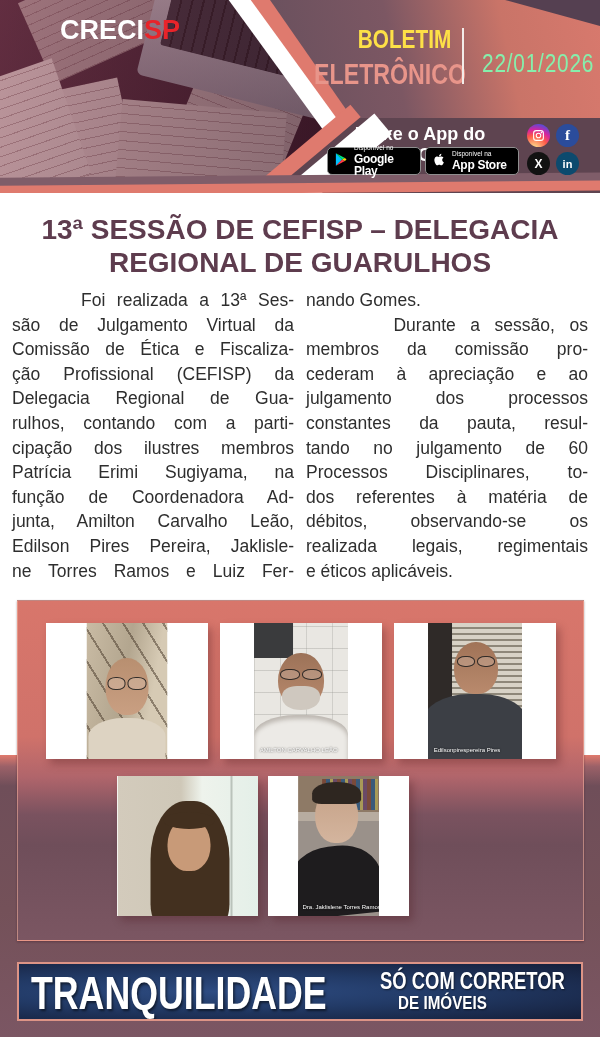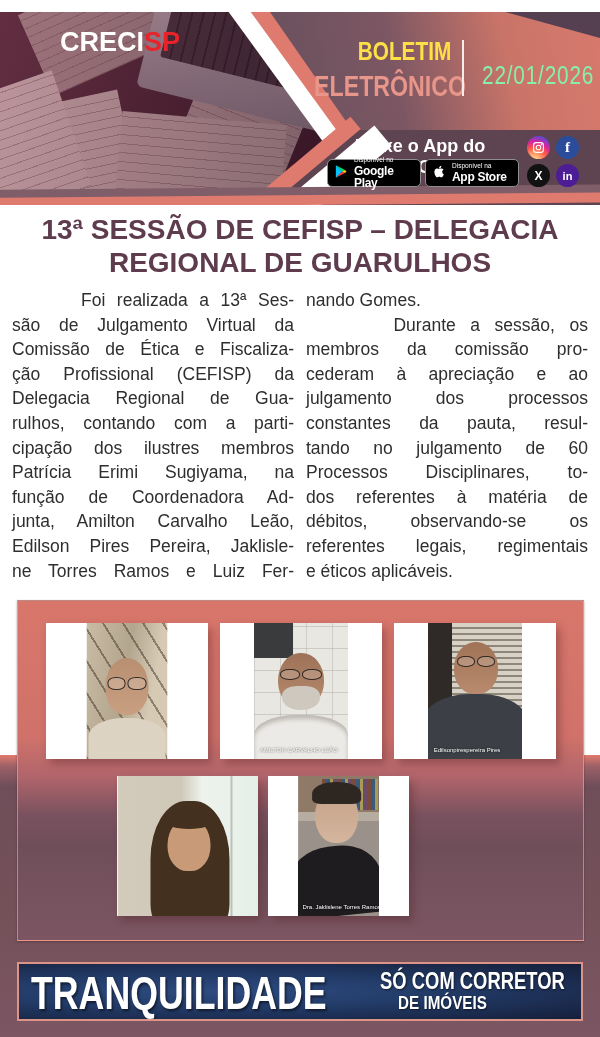--- a/index.html
+++ b/index.html
@@ -1,20 +1,20 @@
 <!DOCTYPE html>
 <html><head>
 <meta charset="utf-8">
 <style>
   * { margin:0; padding:0; box-sizing:border-box; }
   body { background:#888; font-family:"Liberation Sans", sans-serif; }
   .page { position:relative; width:600px; height:1037px; background:#ffffff; margin:0 auto; overflow:hidden; }
 
   
-  .header { position:absolute; left:0; top:12px; width:600px; height:193px; background:#241019; overflow:hidden; }
+  .header { position:absolute; left:0; top:0; width:600px; height:193px; background:#241019; overflow:hidden; }
   .hdr-photo { position:absolute; inset:0; background:linear-gradient(115deg,#4b2a3a 0%,#2a1420 55%,#1b0d15 100%); }
   .sheet { position:absolute; background-color:#e0d4cf;
            background-image:repeating-linear-gradient(0deg, rgba(95,60,62,.35) 0 1px, transparent 1px 9px); }
   .s1 { left:-20px; top:92px;  width:150px; height:108px; transform:rotate(-12deg); }
   .s2 { left:118px; top:106px; width:165px; height:96px;  transform:rotate(5deg); background-color:#d9cdc7; }
   .s3 { left:198px; top:12px;  width:112px; height:150px; transform:rotate(22deg); background-color:#d4c9c3; opacity:.9; }
   .s4 { left:30px;  top:-28px; width:135px; height:88px;  transform:rotate(-24deg); background-color:#cfc2bc; opacity:.8; }
   .s5 { left:-18px; top:70px;  width:92px;  height:122px; transform:rotate(-19deg); background-color:#e7ddd7; }
   .laptop { position:absolute; left:148px; top:-22px; width:200px; height:122px; transform:rotate(14deg);
             background:linear-gradient(#d9dbde,#9fa3ab); border-radius:6px; }
@@ -53,21 +53,21 @@
            border-radius:5px; display:flex; align-items:center; gap:5px; padding:2px 6px; z-index:6; cursor:pointer; }
   .badge-gp { left:327px; } .badge-as { left:425px; }
   .badge .txt { display:flex; flex-direction:column; line-height:1; color:#fff; }
   .badge .small { font-size:6.5px; margin-bottom:2px; }
   .badge .big { font-size:12px; font-weight:700; letter-spacing:-0.3px; }
   .soc { position:absolute; width:23px; height:23px; border-radius:50%; display:flex; align-items:center;
          justify-content:center; color:#fff; font-weight:800; font-size:12px; z-index:6; cursor:pointer; }
   .soc-ig { left:527px; top:124px; background:radial-gradient(circle at 30% 110%, #fdf497 0%, #fd5949 45%, #d6249f 65%, #285AEB 95%); }
   .soc-fb { left:556px; top:124px; background:#2b4c9b; font-family:"Liberation Serif", serif; font-size:15px; }
   .soc-x  { left:527px; top:152px; background:#121212; }
-  .soc-li { left:556px; top:152px; background:#4c1d95; font-size:11px; }
+  .soc-li { left:556px; top:152px; background:#0c4a6e; font-size:11px; }
 
   
   .title { position:absolute; top:213px; left:0; width:600px; text-align:center; color:#5e3c4e;
            font-size:28px; font-weight:700; line-height:33px; }
   .cols { position:absolute; top:288px; left:12px; width:576px; display:flex; gap:12px; }
   .col { flex:1; font-size:17.5px; line-height:24.6px; color:#2e2e2e; }
   .tline { text-align:justify; text-align-last:justify; }
   .tline.flush { text-align-last:left; }
 
   
@@ -228,21 +228,21 @@
         <div class="tline flush">nando Gomes.</div>
         <div class="tline">&nbsp;&nbsp;&nbsp;&nbsp;&nbsp;&nbsp;Durante a sessão, os</div>
         <div class="tline">membros da comissão pro-</div>
         <div class="tline">cederam à apreciação e ao</div>
         <div class="tline">julgamento dos processos</div>
         <div class="tline">constantes da pauta, resul-</div>
         <div class="tline">tando no julgamento de 60</div>
         <div class="tline">Processos Disciplinares, to-</div>
         <div class="tline">dos referentes à matéria de</div>
         <div class="tline">débitos, observando-se os</div>
-        <div class="tline">referentes legais, regimentais</div>
+        <div class="tline">realizada legais, regimentais</div>
         <div class="tline flush">e éticos aplicáveis.</div>
       </div>
   </div>
 
   <div class="band"></div>
 
   <div class="panel">
 
     <div class="card c1">
       <div class="shot" style="width:50%;">

